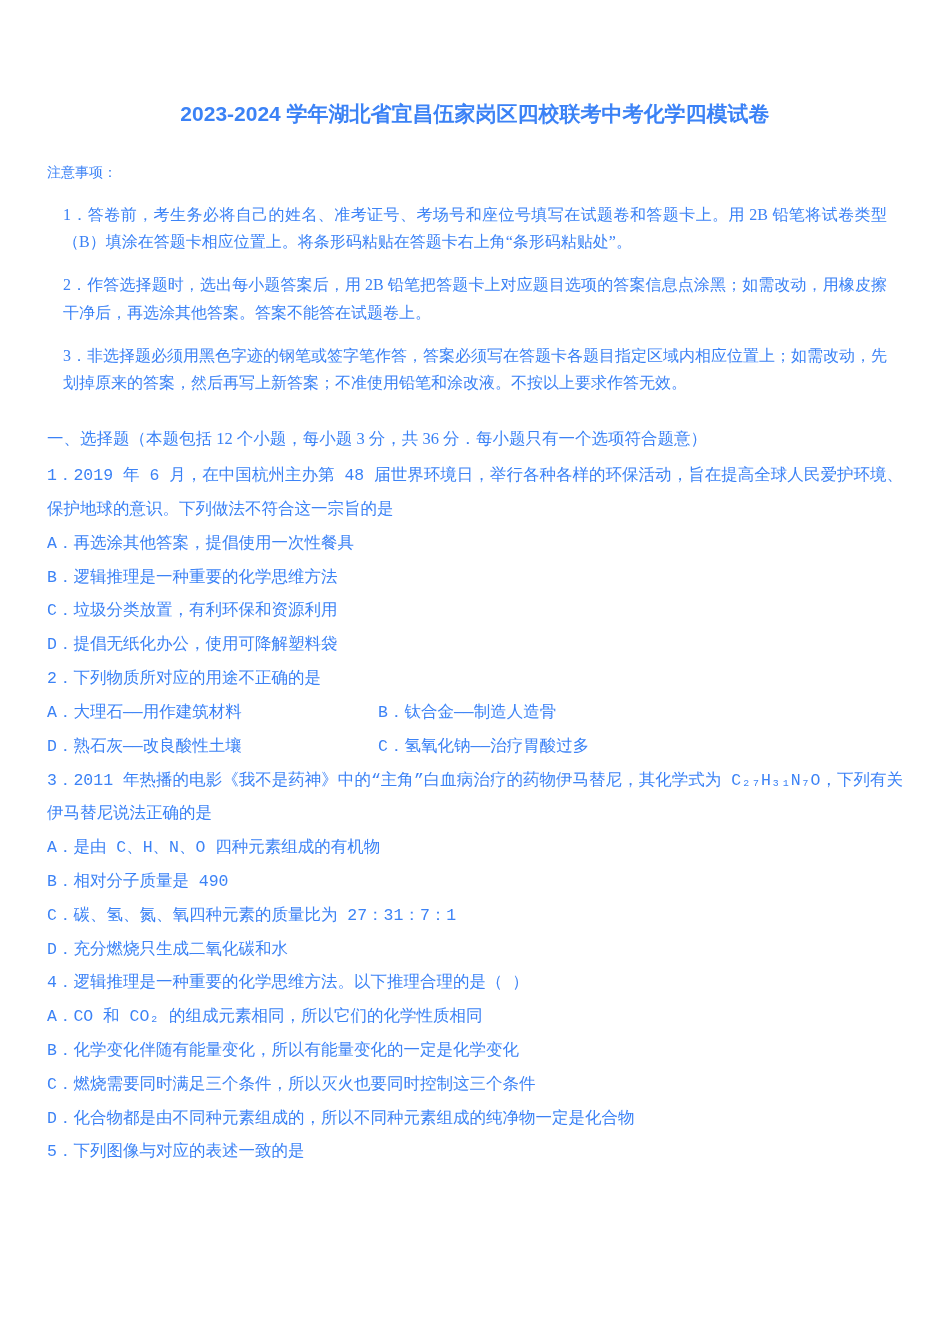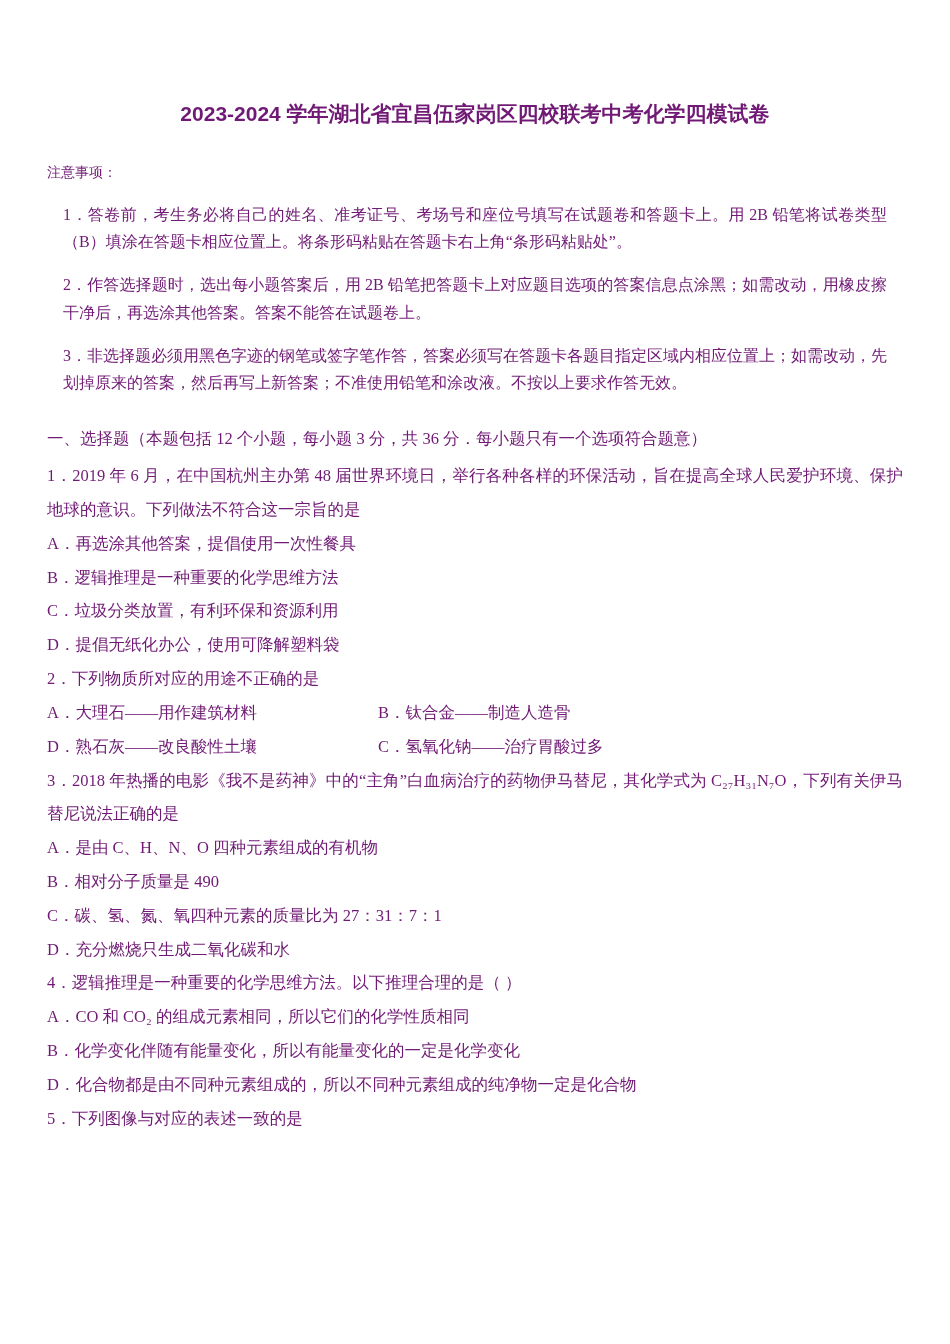--- a/index.html
+++ b/index.html
@@ -3,21 +3,21 @@
 <meta charset="utf-8">
 <style>
   * { box-sizing: border-box; }
   html, body { margin: 0; padding: 0; background: #ffffff; }
   .page {
     position: relative;
     width: 950px;
     height: 1344px;
     margin: 0 auto;
     background: #ffffff;
-    color: #701a75;
+    color: #3b82f6;
     font-family: "Liberation Serif", "DejaVu Serif", serif;
     padding: 100px 47px 40px 47px;
     overflow: hidden;
   }
   .title {
     margin: 0 0 34px 0;
     text-align: center;
     font-size: 21px;
     font-weight: bold;
     line-height: 1.3;
@@ -37,20 +37,21 @@
   .section-heading {
     margin: 26px 0 4px 0;
     font-size: 16.5px;
     line-height: 2.0;
   }
   .question p {
     margin: 0;
     font-size: 16.5px;
     line-height: 2.05;
     text-align: justify;
+    font-family: Liberation Mono, monospace;
   }
   .two-col {
     display: grid;
     grid-template-columns: 331px auto;
   }
   .two-col p { text-align: left; }
 </style>
 </head>
 <body>
 
@@ -79,31 +80,32 @@
     <p>2．下列物质所对应的用途不正确的是</p>
     <div class="two-col">
       <p>A．大理石——用作建筑材料</p>
       <p>B．钛合金——制造人造骨</p>
       <p>D．熟石灰——改良酸性土壤</p>
       <p>C．氢氧化钠——治疗胃酸过多</p>
     </div>
   </div>
 
   <div class="question">
-    <p>3．2018 年热播的电影《我不是药神》中的“主角”白血病治疗的药物伊马替尼，其化学式为 C₂₇H₃₁N₇O，下列有关伊马替尼说法正确的是</p>
+    <p>3．2011 年热播的电影《我不是药神》中的“主角”白血病治疗的药物伊马替尼，其化学式为 C₂₇H₃₁N₇O，下列有关伊马替尼说法正确的是</p>
     <p>A．是由 C、H、N、O 四种元素组成的有机物</p>
     <p>B．相对分子质量是 490</p>
     <p>C．碳、氢、氮、氧四种元素的质量比为 27：31：7：1</p>
     <p>D．充分燃烧只生成二氧化碳和水</p>
   </div>
 
   <div class="question">
     <p>4．逻辑推理是一种重要的化学思维方法。以下推理合理的是（      ）</p>
     <p>A．CO 和 CO₂ 的组成元素相同，所以它们的化学性质相同</p>
     <p>B．化学变化伴随有能量变化，所以有能量变化的一定是化学变化</p>
+    <p>C．燃烧需要同时满足三个条件，所以灭火也要同时控制这三个条件</p>
     <p>D．化合物都是由不同种元素组成的，所以不同种元素组成的纯净物一定是化合物</p>
   </div>
 
   <div class="question">
     <p>5．下列图像与对应的表述一致的是</p>
   </div>
 
 </div>
 
 </body></html>

